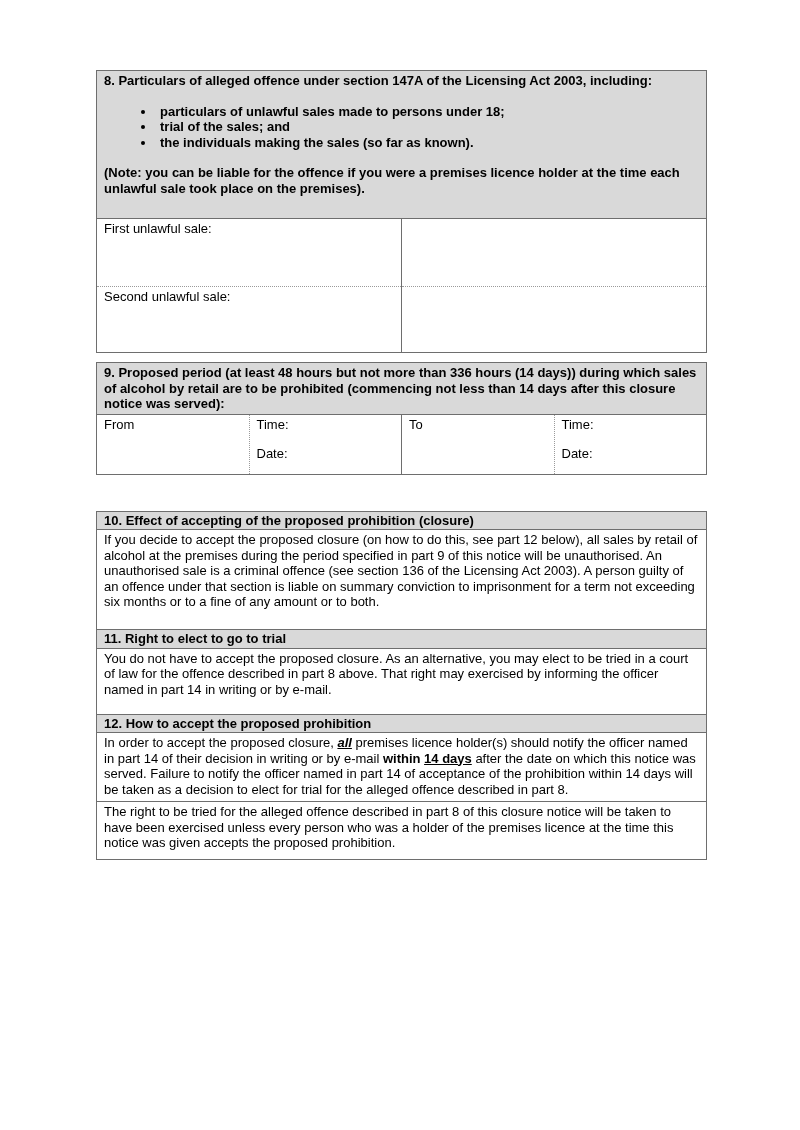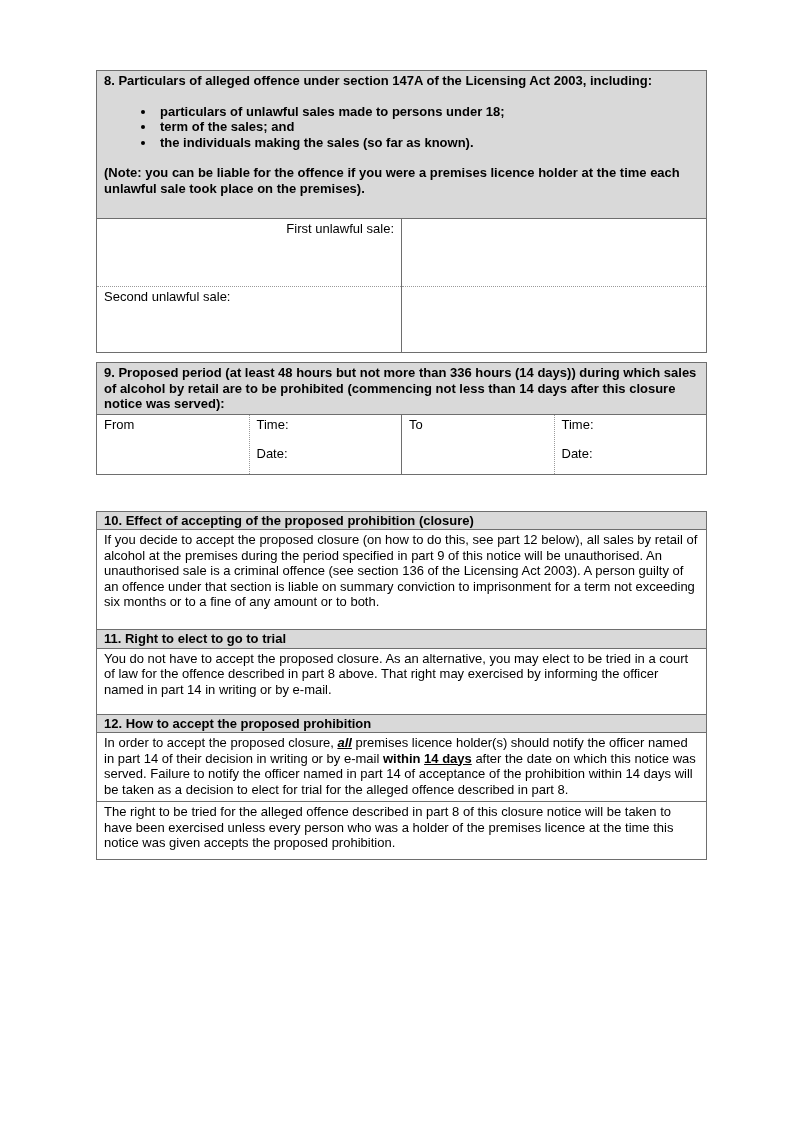--- a/index.html
+++ b/index.html
@@ -13,21 +13,21 @@
     border:1px solid #6e6e6e;vertical-align:top;padding:2px 7px;box-sizing:border-box;
     overflow:hidden;
   }
   .hdr{background:#d9d9d9;font-weight:bold;}
 
   
   .sec8-hdr{height:148px;padding:5px 8px;}
   .bullets{margin:15px 0 15px 0;padding-left:52px;list-style:disc outside;}
   .bullets li{margin:0;padding-left:4px;}
   .sec8 .label-cell{width:81px;}
-  .sec8 .row-1 td{height:68px;border-bottom:1px dotted #9a9a9a;text-align:right;}
+  .sec8 .row-1 td{height:68px;border-bottom:1px dotted #9a9a9a;}
   .sec8 .row-2 td{height:66px;border-top:none;}
 
   
   .sec9{margin-top:9px;}
   .sec9-hdr{height:50px;padding:3px 8px;}
   .sec9 .body-row td{height:60px;}
   .sec9 .from-cell{width:46px;border-right:1px dotted #9a9a9a;}
   .sec9 .td1-cell{width:213px;border-left:none;}
   .sec9 .to-cell{width:38px;border-right:1px dotted #9a9a9a;}
   .sec9 .td2-cell{border-left:none;}
@@ -51,21 +51,21 @@
 
 <div class="page">
 
   <table class="tbl sec8">
     <tbody>
         <tr>
       <td colspan="2" class="hdr sec8-hdr">
         <div>8. Particulars of alleged offence under section 147A of the Licensing Act 2003, including:</div>
         <ul class="bullets">
           <li>particulars of unlawful sales made to persons under 18;</li>
-          <li>term of the sales; and</li>
+          <li>trial of the sales; and</li>
           <li>the individuals making the sales (so far as known).</li>
         </ul>
         <div>(Note: you can be liable for the offence if you were a premises licence holder at the time each unlawful sale took place on the premises).</div>
       </td>
     </tr>
     <tr class="row-1">
       <td class="label-cell">First unlawful sale:</td>
       <td class="value-cell"></td>
     </tr>
     <tr class="row-2">

